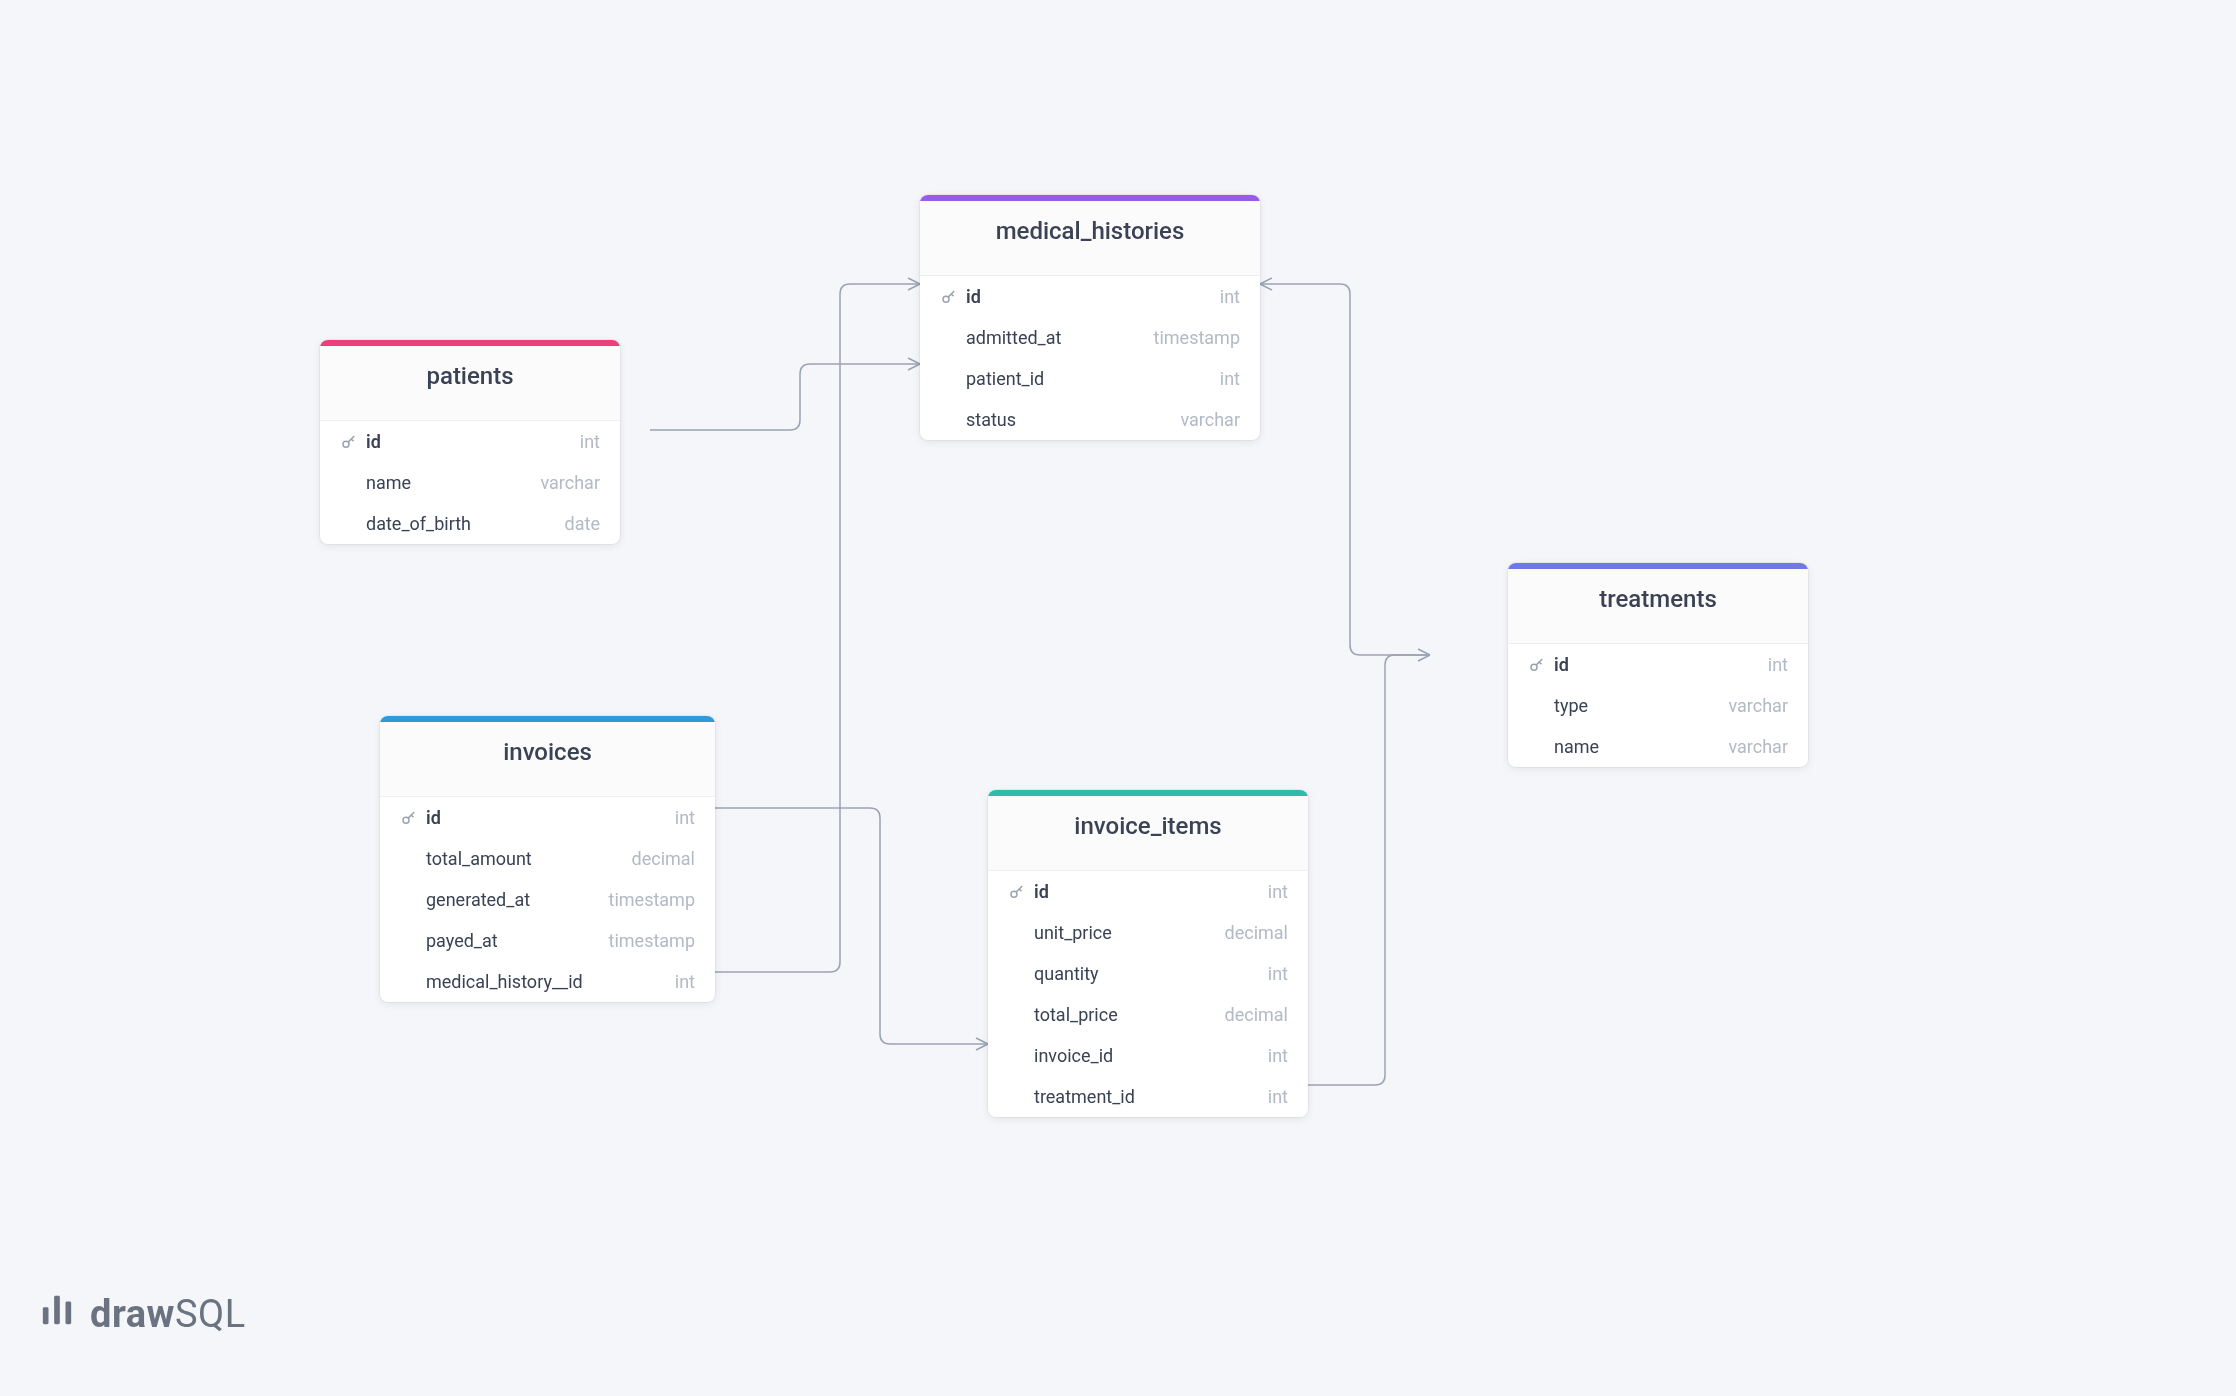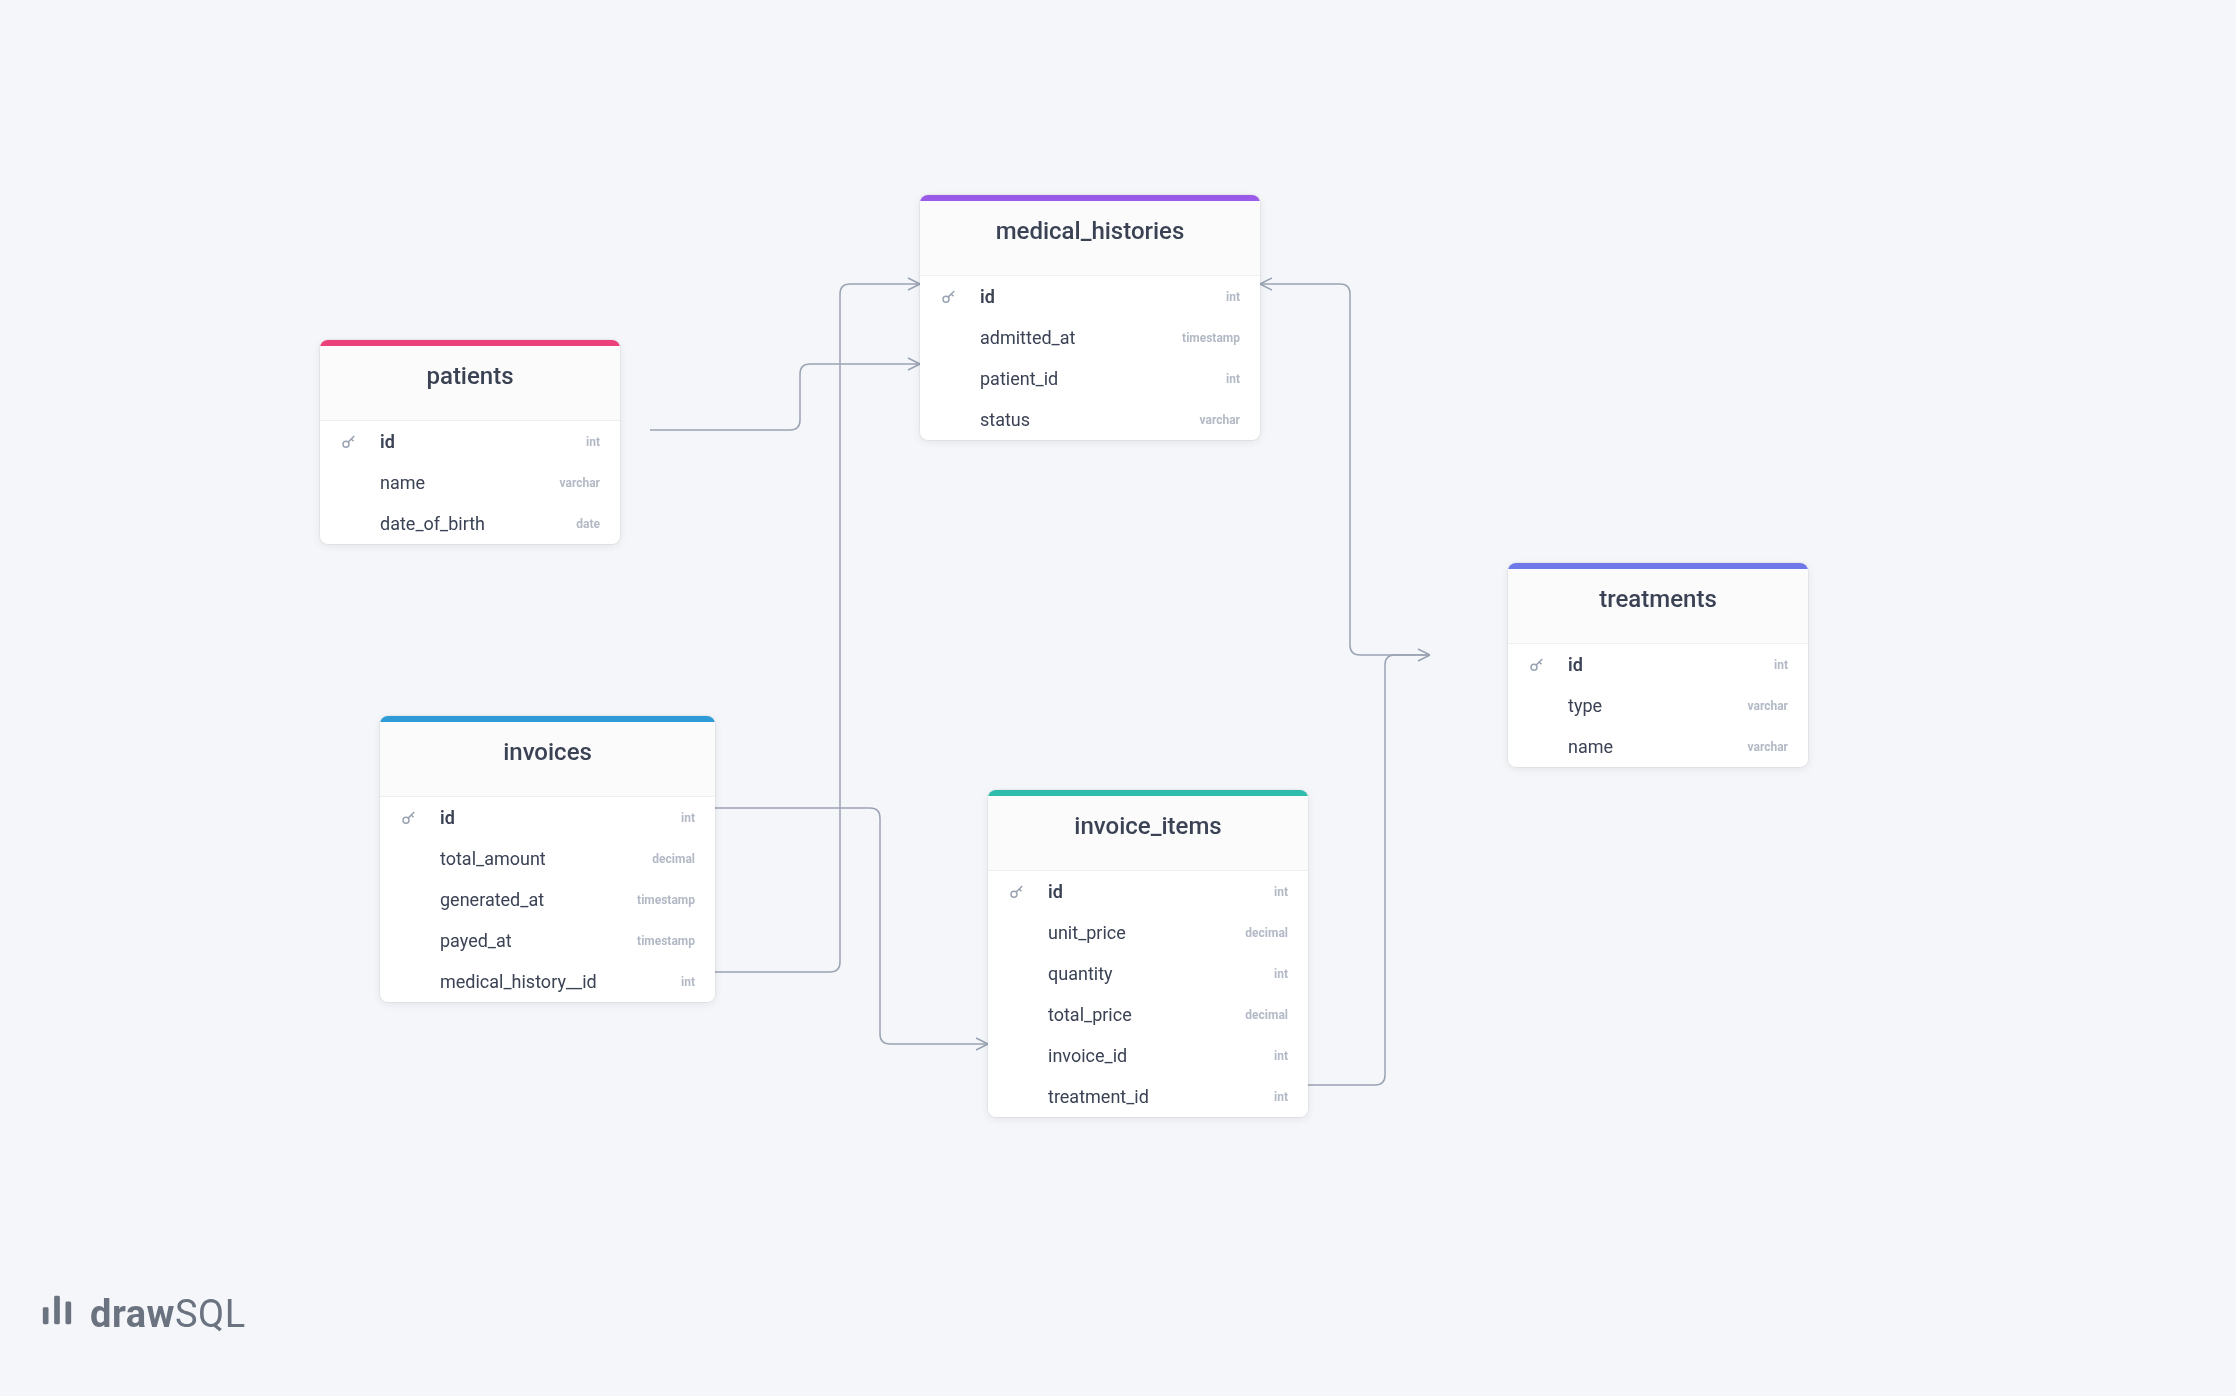--- a/index.html
+++ b/index.html
@@ -40,33 +40,33 @@
 .table-row {
   display: flex;
   align-items: center;
   justify-content: space-between;
   padding: 10px 20px;
   font-size: 18px;
 }
 .row-left {
   display: flex;
   align-items: center;
-  gap: 22px;
+  gap: 8px;
 }
 .key-icon {
   width: 18px;
   height: 18px;
   display: inline-flex;
   align-items: center;
   justify-content: center;
   color: #9aa3b2;
 }
 .col-name { color: #3a4254; }
 .col-name.pk { font-weight: 600; }
-.col-type { color: #b3b9c5; font-size: 12px; font-weight: bold; }
+.col-type { color: #b3b9c5; font-size: 18px; }
 svg.connections {
   position: absolute;
   inset: 0;
   width: 100%;
   height: 100%;
   pointer-events: none;
 }
 svg.connections path {
   fill: none;
   stroke: #9aa3b2;

